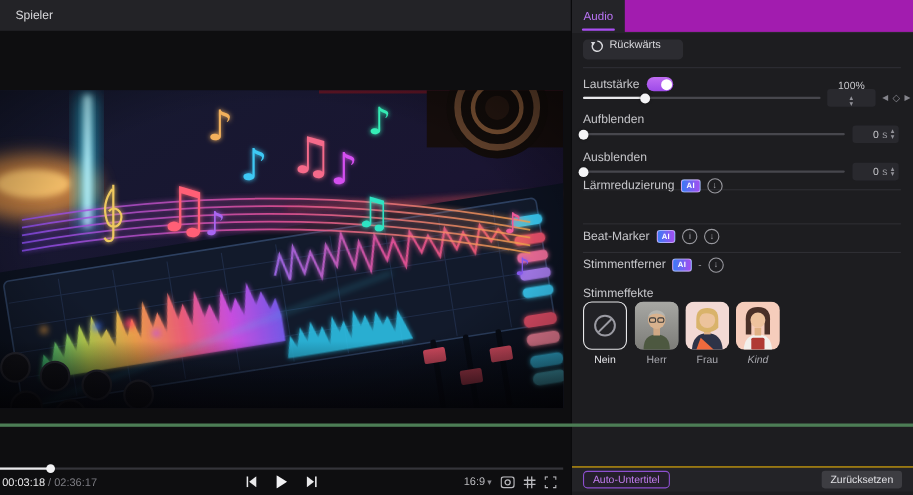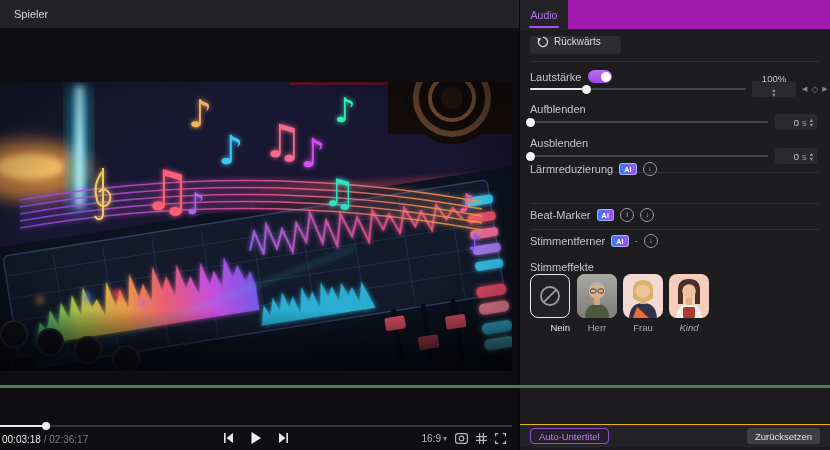--- a/index.html
+++ b/index.html
@@ -74,21 +74,21 @@
   .circle-ic { width:14px; height:14px; border-radius:50%; border:1.2px solid #9a9aa0; color:#aeaeb4;
     display:flex; align-items:center; justify-content:center; font-size:8px; line-height:1; }
   .dash { font-size:9px; color:#9a9aa0; }
 
   .lbl-voicefx { position:absolute; left:10px; top:261px; }
   .fx-card { position:absolute; top:274px; width:40px; height:44px; border-radius:8px; overflow:hidden; background:#222226; }
   .fx-card svg { display:block; }
   .fx-none { left:10px; border:1.5px solid #e8e8ea; display:flex; align-items:center; justify-content:center; }
   .fx-herr { left:57px; } .fx-frau { left:103px; } .fx-kind { left:149px; }
   .fx-label { position:absolute; top:322px; width:40px; text-align:center; font-size:9.5px; color:#a8a8ae; }
-  .fxl-none { left:10px; color:#e6e6ea;text-align:right; } .fxl-herr { left:57px; } .fxl-frau { left:103px; } .fxl-kind { left:149px;font-style:italic; }
+  .fxl-none { left:10px; color:#e6e6ea; } .fxl-herr { left:57px; } .fxl-frau { left:103px; } .fxl-kind { left:149px;font-style:italic; }
 
   .panel-footer { position:absolute; left:0; bottom:3px; width:100%; height:23px; background:#232327; border-top:1px solid #eab308; }
   .btn-autosub { position:absolute; left:10px; top:3px; height:16px; padding:0 8px; display:flex; align-items:center;
     border:1px solid #8d4fd0; border-radius:4px; color:#c27df0; font-size:9.5px; background:#241f2b; }
   .btn-reset { position:absolute; right:10px; top:3px; height:16px; padding:0 8px; display:flex; align-items:center;
     background:#3d3d42; border-radius:3px; color:#e0e0e4; font-size:9.5px; }
 
   .timeline-strip { position:absolute; left:0; bottom:0; width:830px; height:3px; background:#4c7d55; }
 </style>
 </head>

